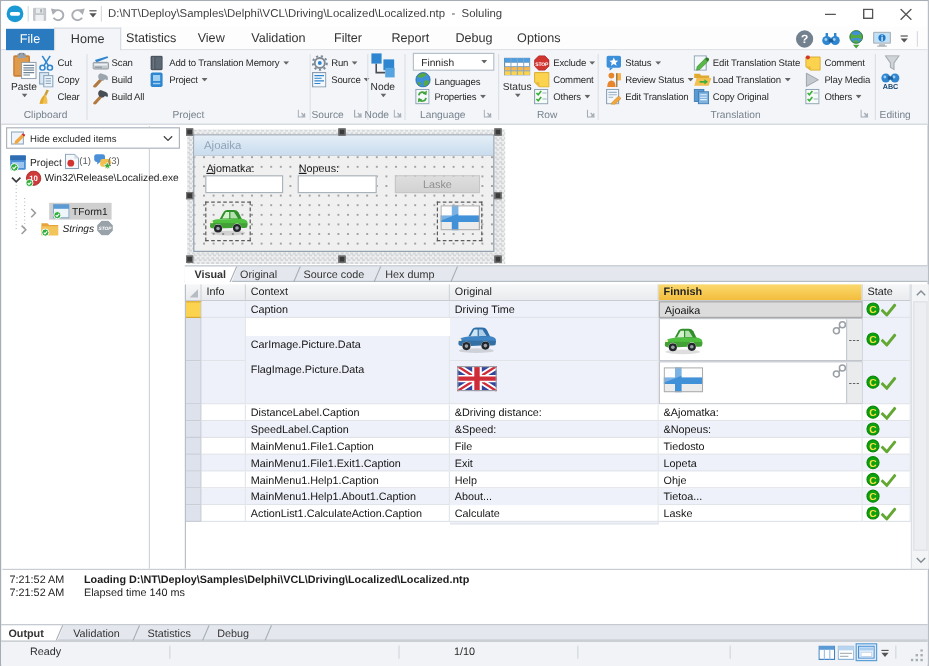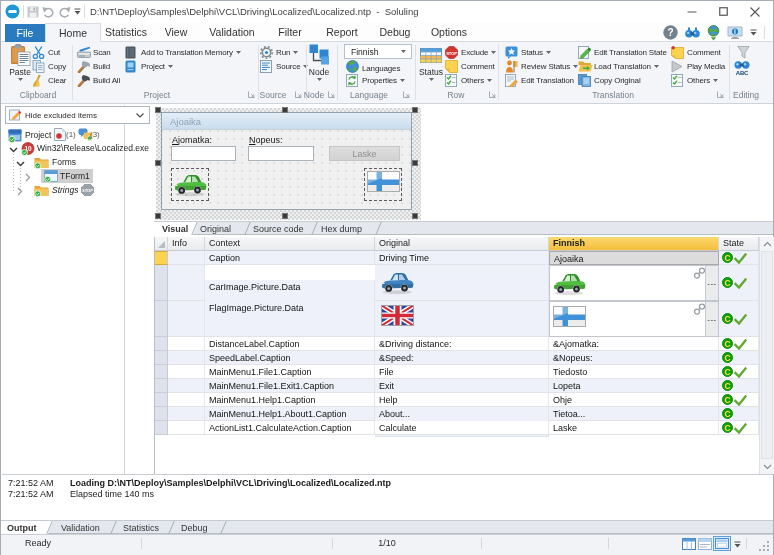--- a/index.html
+++ b/index.html
@@ -719,36 +719,20 @@
           <span style="position: absolute; left: 19px; top: 0px;">
             <svg width="14" height="14" viewBox="0 0 14 14">
               <circle cx="7" cy="6.5" r="6" fill="#cf3b3b"></circle>
               <circle cx="7" cy="6.5" r="6" fill="none" stroke="#a32622" stroke-width="0.7"></circle>
               <text x="7" y="9" font-size="6.5" font-weight="bold" fill="#fff" text-anchor="middle" font-family="Liberation Sans,sans-serif">10</text>
               <circle cx="3.5" cy="10.5" r="3" fill="#2fae3e" stroke="#fff" stroke-width="0.8"></circle>
               <path d="M2.1,10.5 L3.2,11.6 L5,9.5" fill="none" stroke="#fff" stroke-width="1"></path>
             </svg>
           </span>
           <span style="position: absolute; left: 35px; top: 1px;">Win32\Release\Localized.exe</span>
-        </div>
-        <div class="trow" style="left: 0px; top: 29px; width: 150px;">
-          <span style="position: absolute; left: 14px; top: 4px;">
-            <svg width="9" height="8" viewBox="0 0 9 8">
-              <path d="M1,2 L4.5,5.5 L8,2" fill="none" stroke="#3f3f3f" stroke-width="1.5"></path>
-            </svg>
-          </span>
-          <span style="position: absolute; left: 32px; top: 0px;">
-            <svg width="15" height="13" viewBox="0 0 15 13">
-              <path d="M0.5,2 L5.5,2 L7,3.5 L14.5,3.5 L14.5,12 L0.5,12 Z" fill="#e8a33d"></path>
-              <path d="M0.5,4.5 L14.5,4.5 L14.5,12 L0.5,12 Z" fill="#f3c45a"></path>
-              <circle cx="3.8" cy="9.8" r="3" fill="#2fae3e" stroke="#fff" stroke-width="0.8"></circle>
-              <path d="M2.4,9.8 L3.5,10.9 L5.3,8.8" fill="none" stroke="#fff" stroke-width="1"></path>
-            </svg>
-          </span>
-          <span style="position: absolute; left: 50px; top: 1px;">Forms</span>
         </div>
         <div class="trow" style="left: 0px; top: 43px; width: 150px;">
           <div style="position: absolute; left: 39px; top: -1px; width: 52px; height: 14px; background: rgb(207, 207, 207);"></div>
           <span style="position: absolute; left: 22px; top: 3px;">
             <svg width="8" height="9" viewBox="0 0 8 9">
               <path d="M2,1 L5.5,4.5 L2,8" fill="none" stroke="#9b9b9b" stroke-width="1.3"></path>
             </svg>
           </span>
           <span style="position: absolute; left: 42px; top: 0px;">
             <svg width="14" height="13" viewBox="0 0 14 13">

